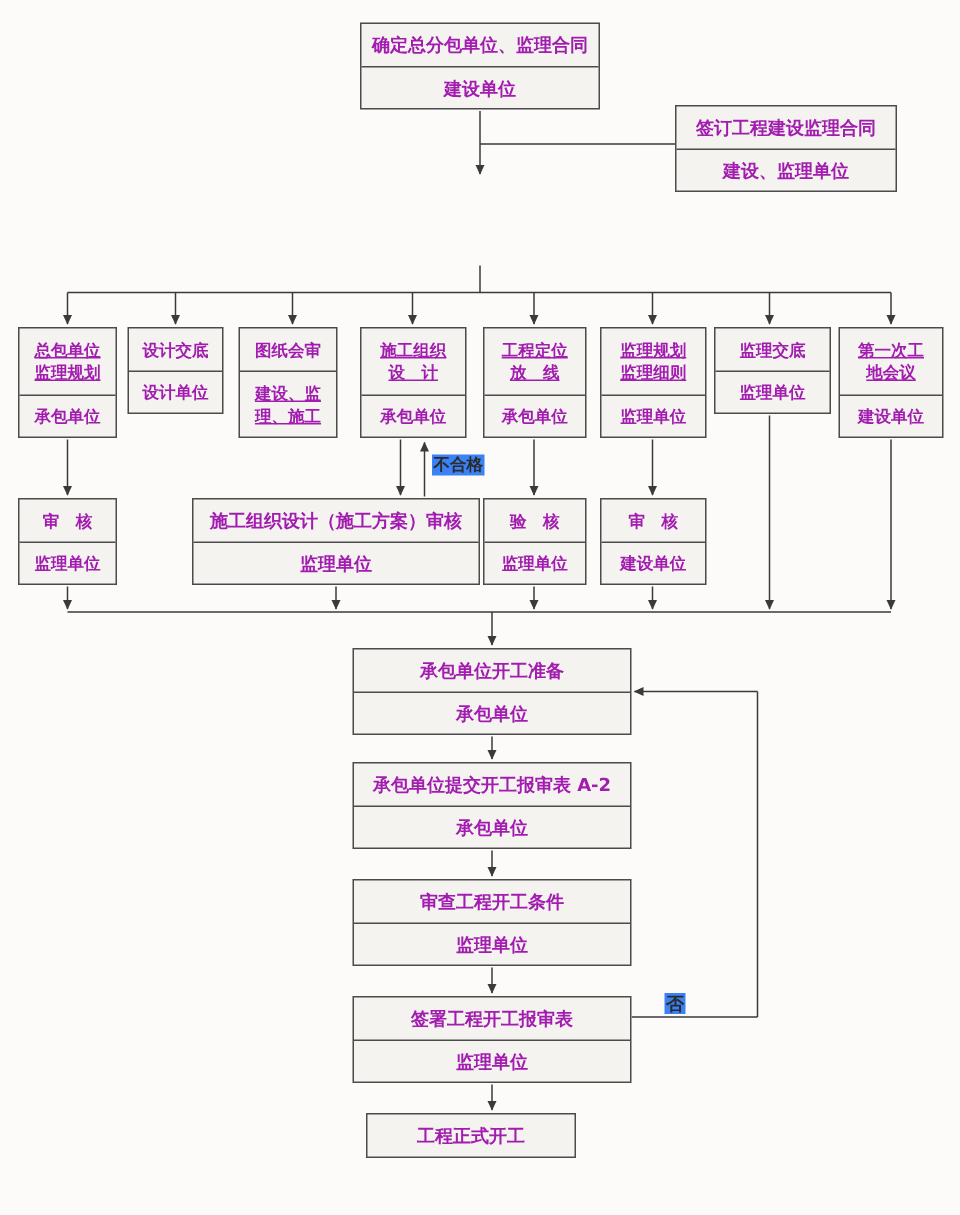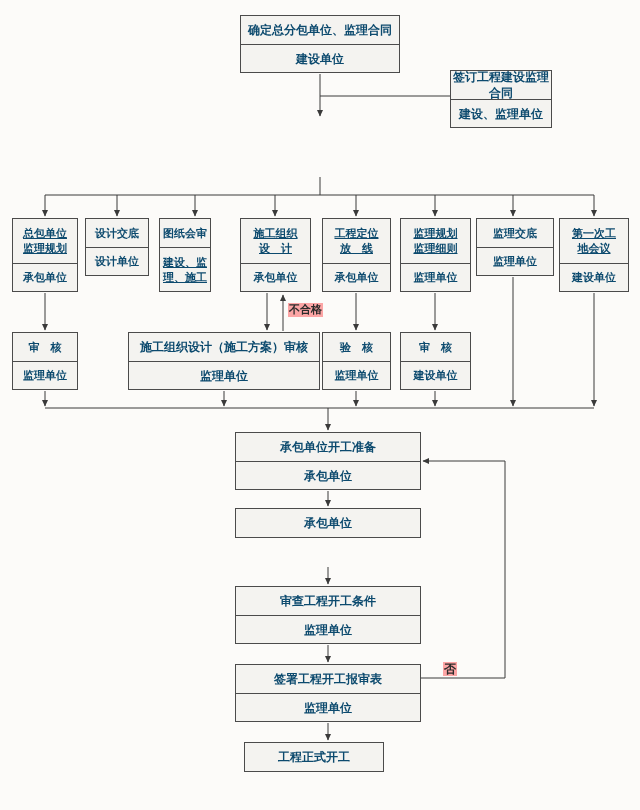--- a/index.html
+++ b/index.html
@@ -8,30 +8,30 @@
     background:#fcfbf9;overflow:hidden;
     font-family:"DejaVu Sans",sans-serif;
   }
   #connectors{position:absolute;left:0;top:0;width:640px;height:810px;pointer-events:none;}
   .box{
     position:absolute;border:1px solid #4b4b4b;background:#f4f3f0;
     box-sizing:border-box;z-index:2;
   }
   .cell{
     display:flex;flex-direction:column;align-items:center;justify-content:center;
-    text-align:center;font-weight:bold;color:#0c4a6e;padding:0 1px;box-sizing:border-box;
+    text-align:center;font-weight:bold;color:#a21caf;padding:0 1px;box-sizing:border-box;
   }
   .cell + .cell{border-top:1px solid #4b4b4b;}
   .h1{height:28px;}
   .h2{height:44px;text-decoration:underline;}
   .fs11{font-size:11px;line-height:15px;}
   .fs12{font-size:12px;line-height:16px;}
   .flow-label{
     position:absolute;font-weight:bold;color:#2b2b2b;z-index:3;
-    font-size:11px;line-height:14px;background:#fca5a5;padding:0 1px;
+    font-size:11px;line-height:14px;background:#3b82f6;padding:0 1px;
   }
 </style>
 </head>
 <body>
 
 <div id="canvas">
 
   <svg id="connectors" width="640" height="810" viewBox="0 0 640 810" xmlns="http://www.w3.org/2000/svg">
     <defs>
       <marker id="arr" markerWidth="7" markerHeight="7" refX="6" refY="3" orient="auto" markerUnits="userSpaceOnUse">
@@ -80,21 +80,21 @@
     </g>
   </svg>
 
   <div class="box fs12" style="left:240px;top:15px;width:160px">
     <div class="cell h1">
         <div>确定总分包单位、监理合同</div>
       </div>
     <div class="cell h1">建设单位</div>
   </div>
 
-  <div class="box fs12" style="left:450px;top:70px;width:102px">
+  <div class="box fs12" style="left:450px;top:70px;width:148px">
     <div class="cell h1">
         <div>签订工程建设监理合同</div>
       </div>
     <div class="cell h1">建设、监理单位</div>
   </div>
 
 
   <div class="box fs11" style="left:12px;top:218px;width:66px">
     <div class="cell h2">
       <div>总包单位</div>
@@ -103,21 +103,21 @@
     <div class="cell h1">承包单位</div>
   </div>
 
   <div class="box fs11" style="left:85px;top:218px;width:64px">
     <div class="cell h1">
         <div>设计交底</div>
       </div>
     <div class="cell h1">设计单位</div>
   </div>
 
-  <div class="box fs11" style="left:159px;top:218px;width:52px">
+  <div class="box fs11" style="left:159px;top:218px;width:66px">
     <div class="cell h1">
         <div>图纸会审</div>
       </div>
     <div class="cell h2">建设、监理、施工</div>
   </div>
 
   <div class="box fs11" style="left:240px;top:218px;width:71px">
     <div class="cell h2">
       <div>施工组织</div>
       <div>设　计</div>
@@ -187,20 +187,23 @@
   <div class="flow-label" style="left:288px;top:303px">不合格</div>
 
   <div class="box fs12" style="left:235px;top:432px;width:186px">
     <div class="cell h1">
         <div>承包单位开工准备</div>
       </div>
     <div class="cell h1">承包单位</div>
   </div>
 
   <div class="box fs12" style="left:235px;top:508px;width:186px">
+    <div class="cell h1">
+        <div>承包单位提交开工报审表 A-2</div>
+      </div>
     <div class="cell h1">承包单位</div>
   </div>
 
   <div class="box fs12" style="left:235px;top:586px;width:186px">
     <div class="cell h1">
         <div>审查工程开工条件</div>
       </div>
     <div class="cell h1">监理单位</div>
   </div>
 

